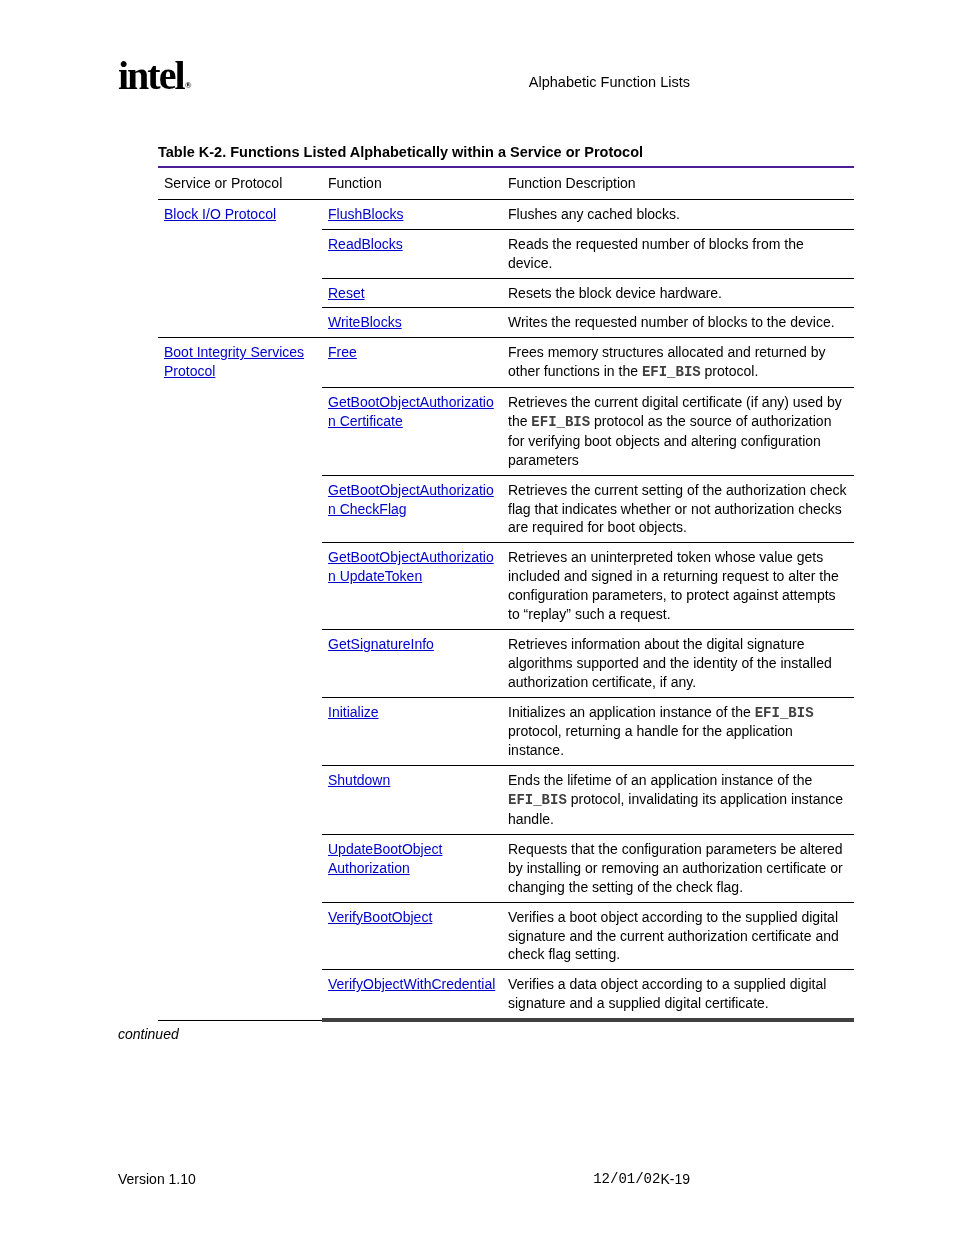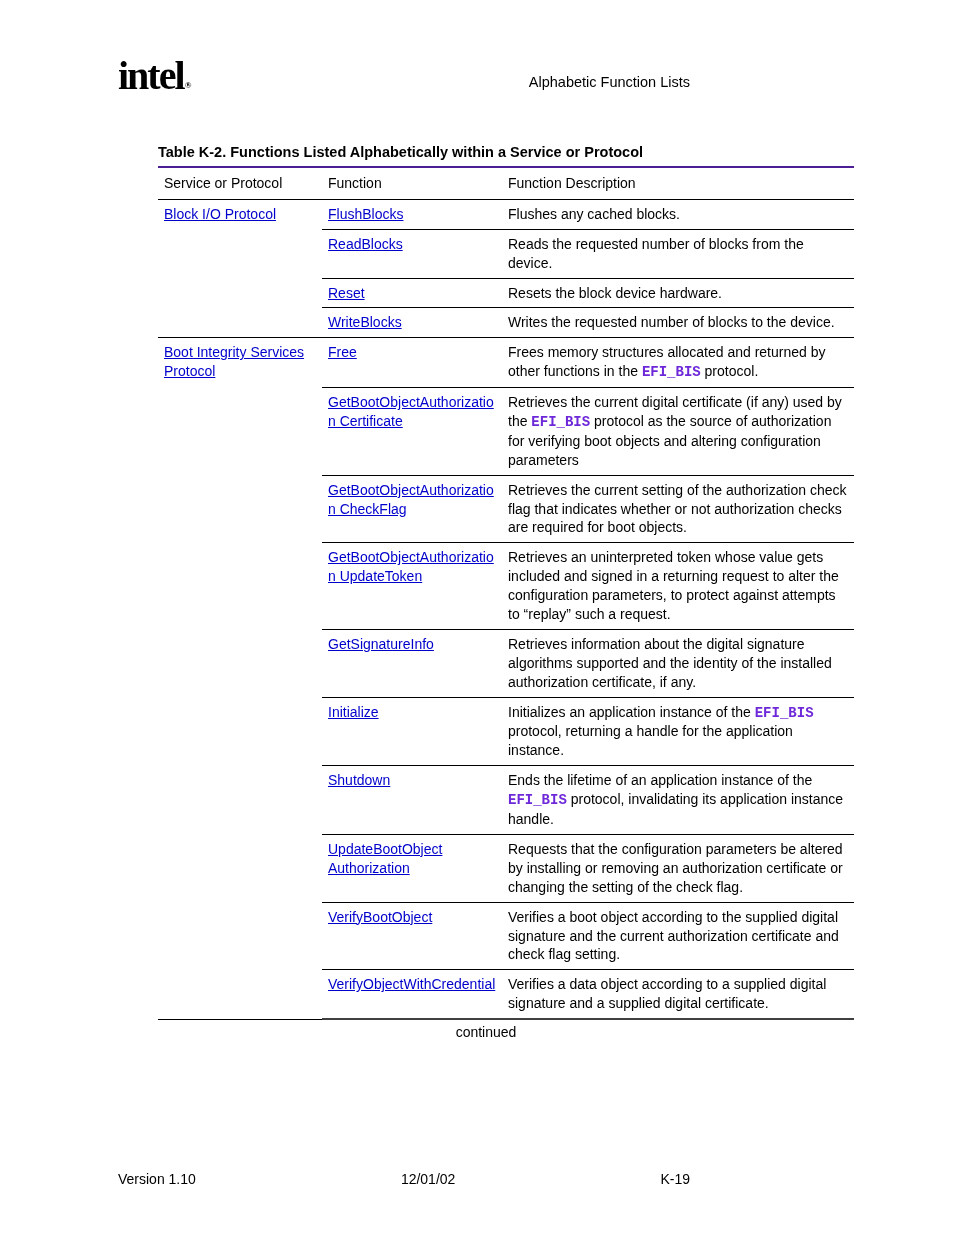--- a/index.html
+++ b/index.html
@@ -64,46 +64,47 @@
     border-bottom: 1px solid #000;
     vertical-align: top;
   }
   table.func td {
     padding: 5px 6px;
     border-bottom: 1px solid #000;
     vertical-align: top;
     word-wrap: break-word;
   }
   table.func tr.last td {
-    border-bottom: 2px solid #404040;
+    border-bottom: 4px solid #404040;
   }
   a.link {
     color: #0000cc;
   }
   .code {
     font-family: "Courier New", Courier, monospace;
     font-weight: bold;
-    color: #6d28d9;
+    color: #404040;
   }
   .continued {
-    text-align: center;
+    text-align: left;
     font-size: 14px;
     margin: 4px 5px 0 0;
     width: 736px;
+    font-style: italic;
   }
   .footer {
     position: absolute;
     left: 118px;
     right: 110px;
     bottom: 48px;
     font-size: 14px;
     display: flex;
     justify-content: space-between;
   }
-  .footer .center { text-align: center; flex:1; }
+  .footer .center { text-align: right; flex:1;font-family:Liberation Mono, monospace; }
 </style>
 </head>
 <body>
 
 <div class="page">
 
   <div class="top-row">
     <div class="logo">
       <span>intel</span><span style="position:absolute;bottom:6px;right:-6px;font-size:9px;">®</span>
     </div>

